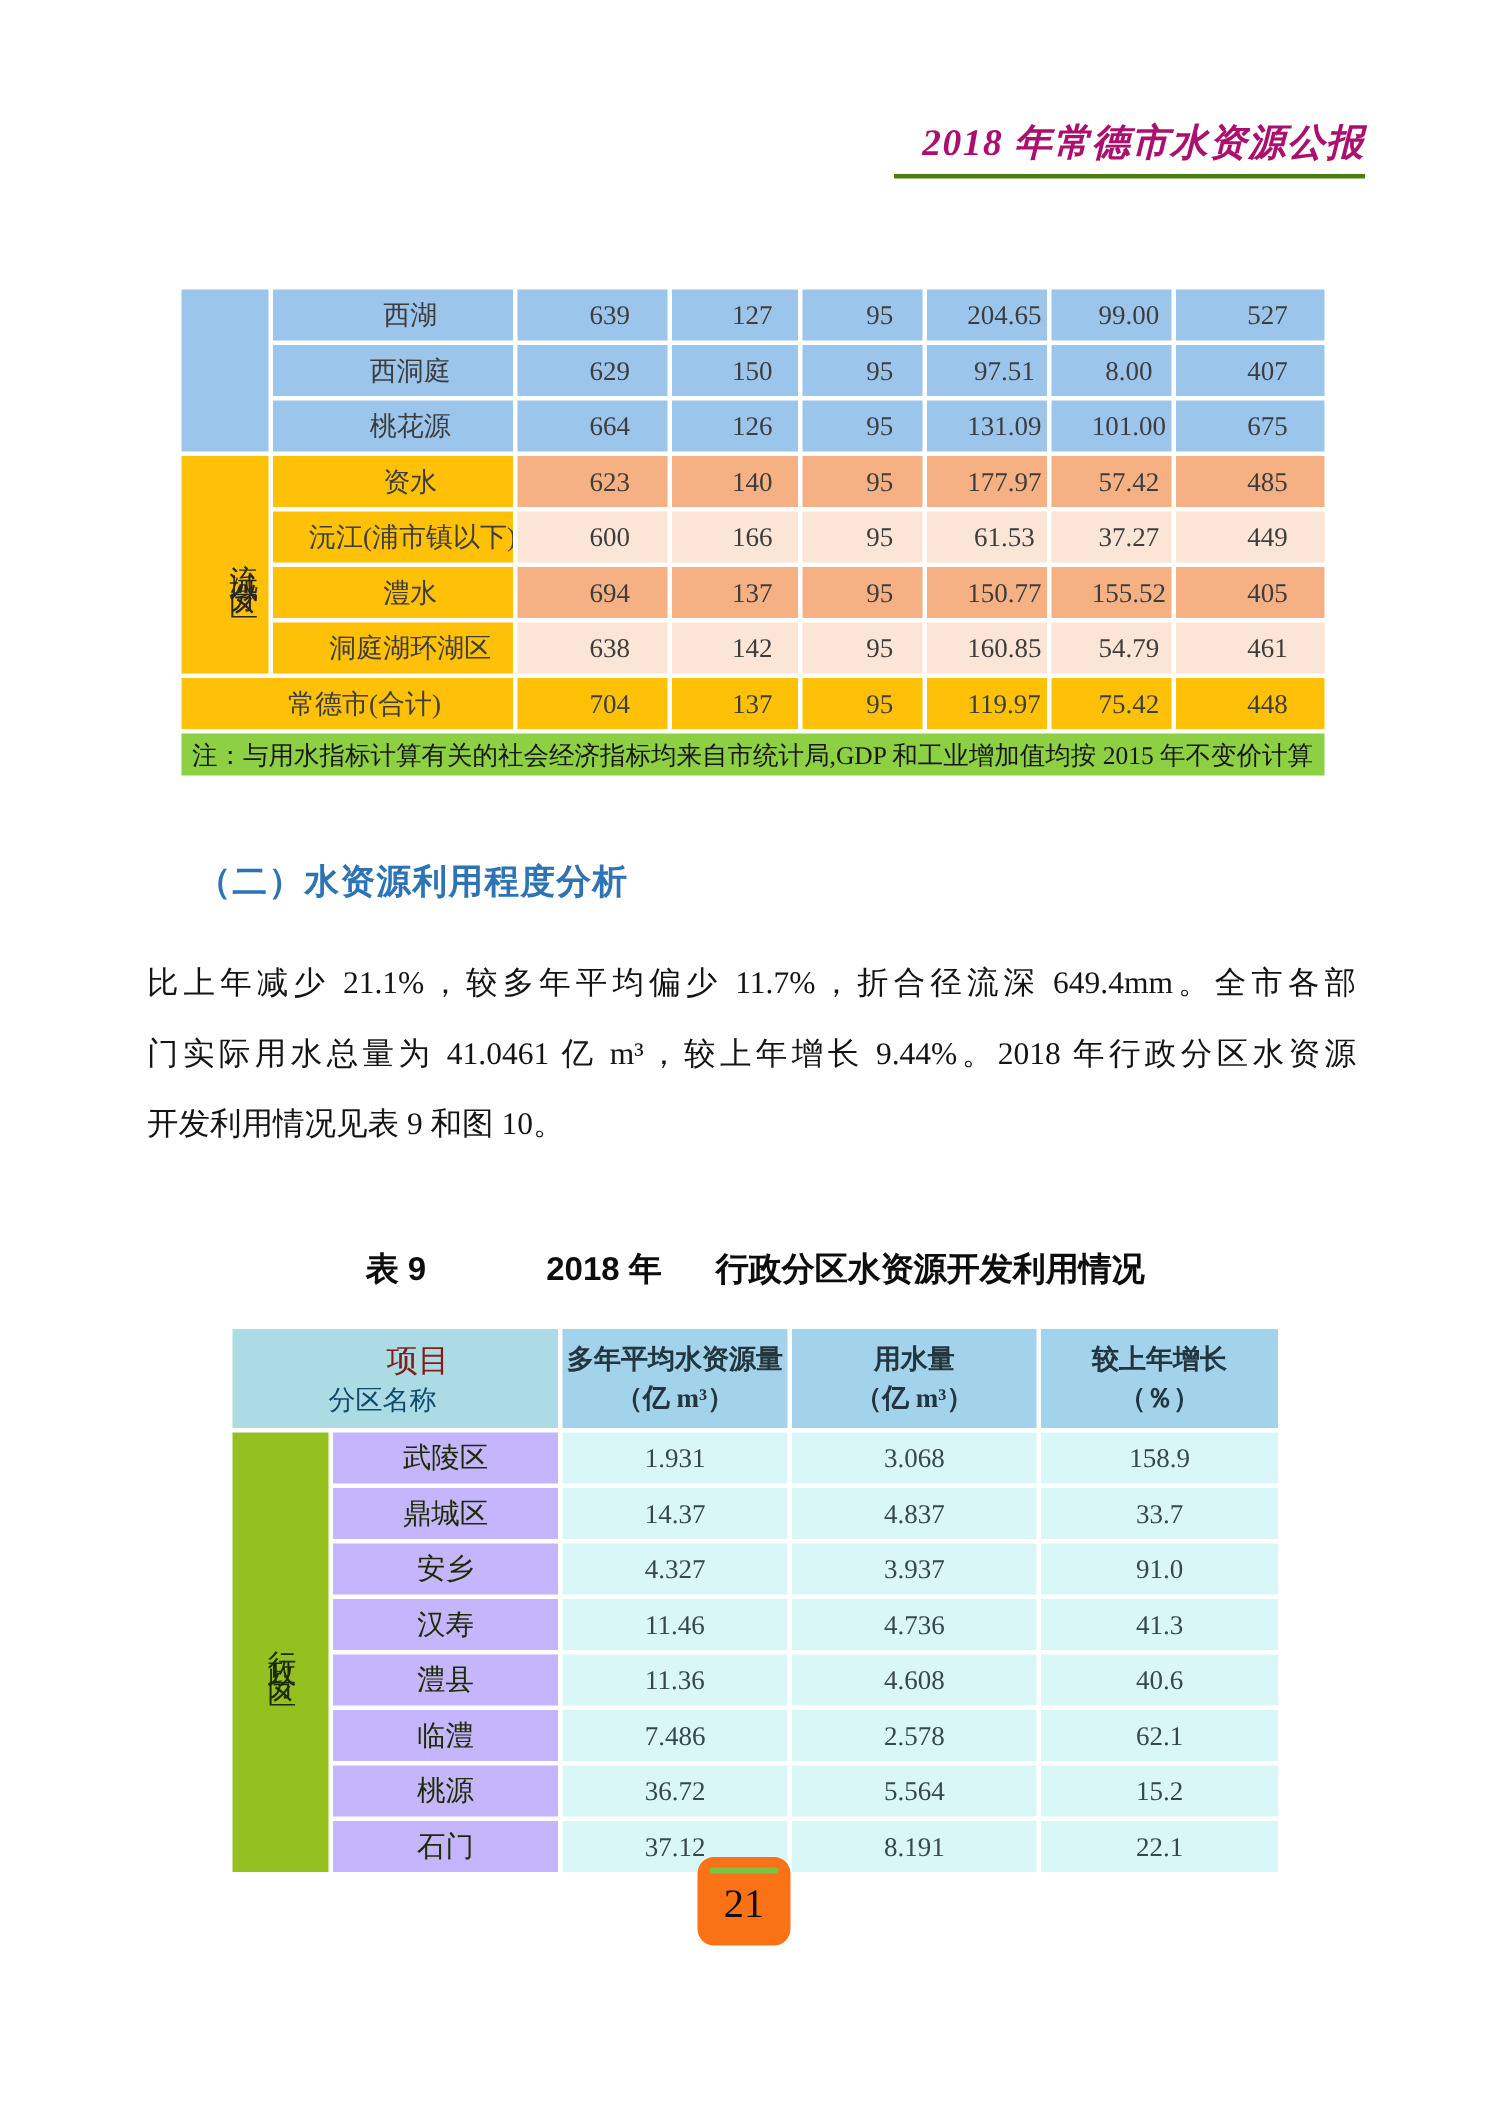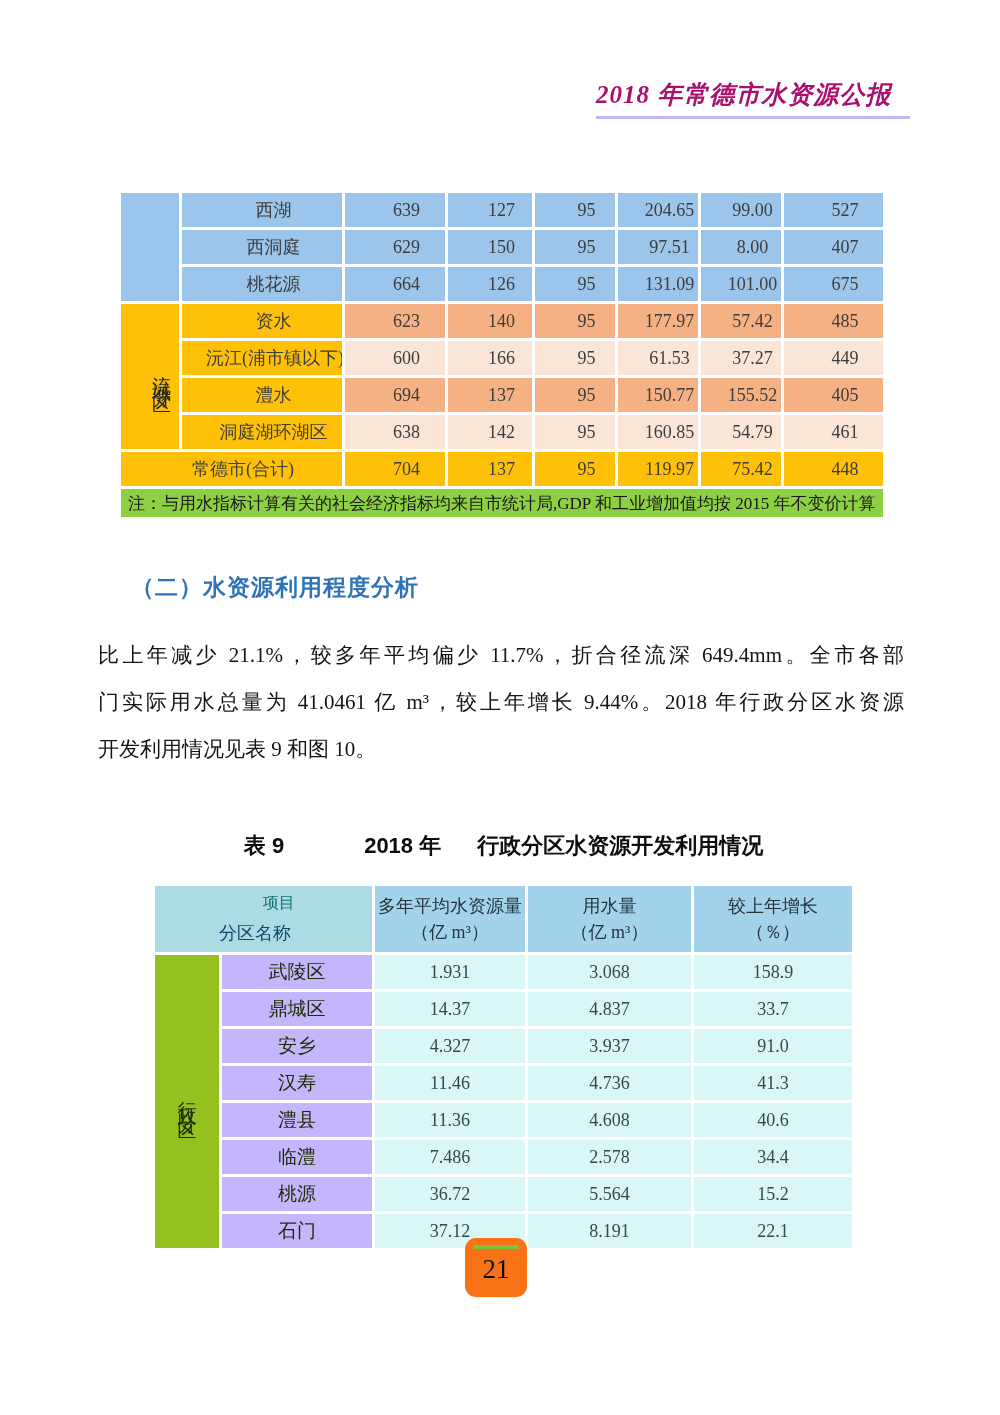--- a/index.html
+++ b/index.html
@@ -3,22 +3,22 @@
 <meta charset="utf-8">
 <style>
   html,body{margin:0;padding:0;background:#ffffff;}
   #page{position:relative;width:1000px;height:1415px;background:#ffffff;overflow:hidden;
         font-family:"Liberation Serif","DejaVu Serif",serif;}
 
   
   .doc-title{position:absolute;top:78px;left:596px;width:314px;
     font-family:"Liberation Serif","DejaVu Serif",serif;
     font-size:25px;font-weight:bold;font-style:italic;color:#ab106e;
-    text-align:left;letter-spacing:1px;white-space:nowrap;
-    padding-bottom:5px;border-bottom:3px solid #c4b5fd;}
+    text-align:right;letter-spacing:1px;white-space:nowrap;
+    padding-bottom:5px;border-bottom:3px solid #4d7c0f;}
 
   
   .t8{position:absolute;top:190px;left:118px;border-collapse:separate;border-spacing:3px;
       table-layout:fixed;width:768px;}
   .t8 td{height:32px;text-align:center;vertical-align:middle;font-size:18px;color:#3d3d3d;
          overflow:hidden;white-space:nowrap;padding-left:24px;}
   .c-blue{background:#9cc5ec;}
   .name-blue{background:#9cc5ec;color:#d5486f;font-size:19px;}
   .c-yel{background:#ffc107;color:#262626;font-size:19px;}
   .v-label{background:#ffc107;}
@@ -43,24 +43,24 @@
       justify-content:center;align-items:baseline;
       font-family:"Liberation Sans","DejaVu Sans",sans-serif;
       font-size:22px;font-weight:bold;color:#0d0d0d;white-space:nowrap;}
   .t9-title .gap1{margin-right:80px;}
   .t9-title .gap2{margin-right:36px;}
 
   
   .t9{position:absolute;top:883px;left:152px;border-collapse:separate;border-spacing:3px;
       table-layout:fixed;width:703px;}
   .t9 td{text-align:center;vertical-align:middle;overflow:hidden;white-space:nowrap;}
-  .t9 .hdr{background:#a3d3ea;height:64px;font-size:18px;color:#23363f;line-height:26px;}
+  .t9 .hdr{background:#a3d3ea;height:64px;font-size:18px;color:#23363f;line-height:26px;font-weight:bold;}
   .t9 .corner{background:#addbe4;position:relative;height:64px;}
   .t9 .corner .ctop{position:absolute;top:7px;left:57%;transform:translateX(-50%);
-      font-size:16px;color:#0f766e;}
+      font-size:21px;color:#7f1d1d;}
   .t9 .corner .cbot{position:absolute;bottom:7px;left:64px;font-size:18px;color:#0c4a6e;}
   .t9 .grp{background:#94c120;}
   .t9 .grp span{writing-mode:vertical-rl;text-orientation:upright;letter-spacing:7px;
       font-size:19px;color:#1d2b04;}
   .t9 .gname{background:#c4b5fd;color:#1d2b04;font-size:19px;height:32px;}
   .t9 .cyan{background:#daf7f7;color:#37474f;font-size:18px;height:32px;}
 
   
   .page-badge{position:absolute;top:1238px;left:465px;width:62px;height:59px;
       background:#f97316;border-radius:11px;text-align:center;}
@@ -241,21 +241,21 @@
     <tr>
       <td class="gname">澧县</td>
       <td class="cyan">11.36</td>
       <td class="cyan">4.608</td>
       <td class="cyan">40.6</td>
     </tr>
     <tr>
       <td class="gname">临澧</td>
       <td class="cyan">7.486</td>
       <td class="cyan">2.578</td>
-      <td class="cyan">34.4</td>
+      <td class="cyan">62.1</td>
     </tr>
     <tr>
       <td class="gname">桃源</td>
       <td class="cyan">36.72</td>
       <td class="cyan">5.564</td>
       <td class="cyan">15.2</td>
     </tr>
     <tr>
       <td class="gname">石门</td>
       <td class="cyan">37.12</td>

